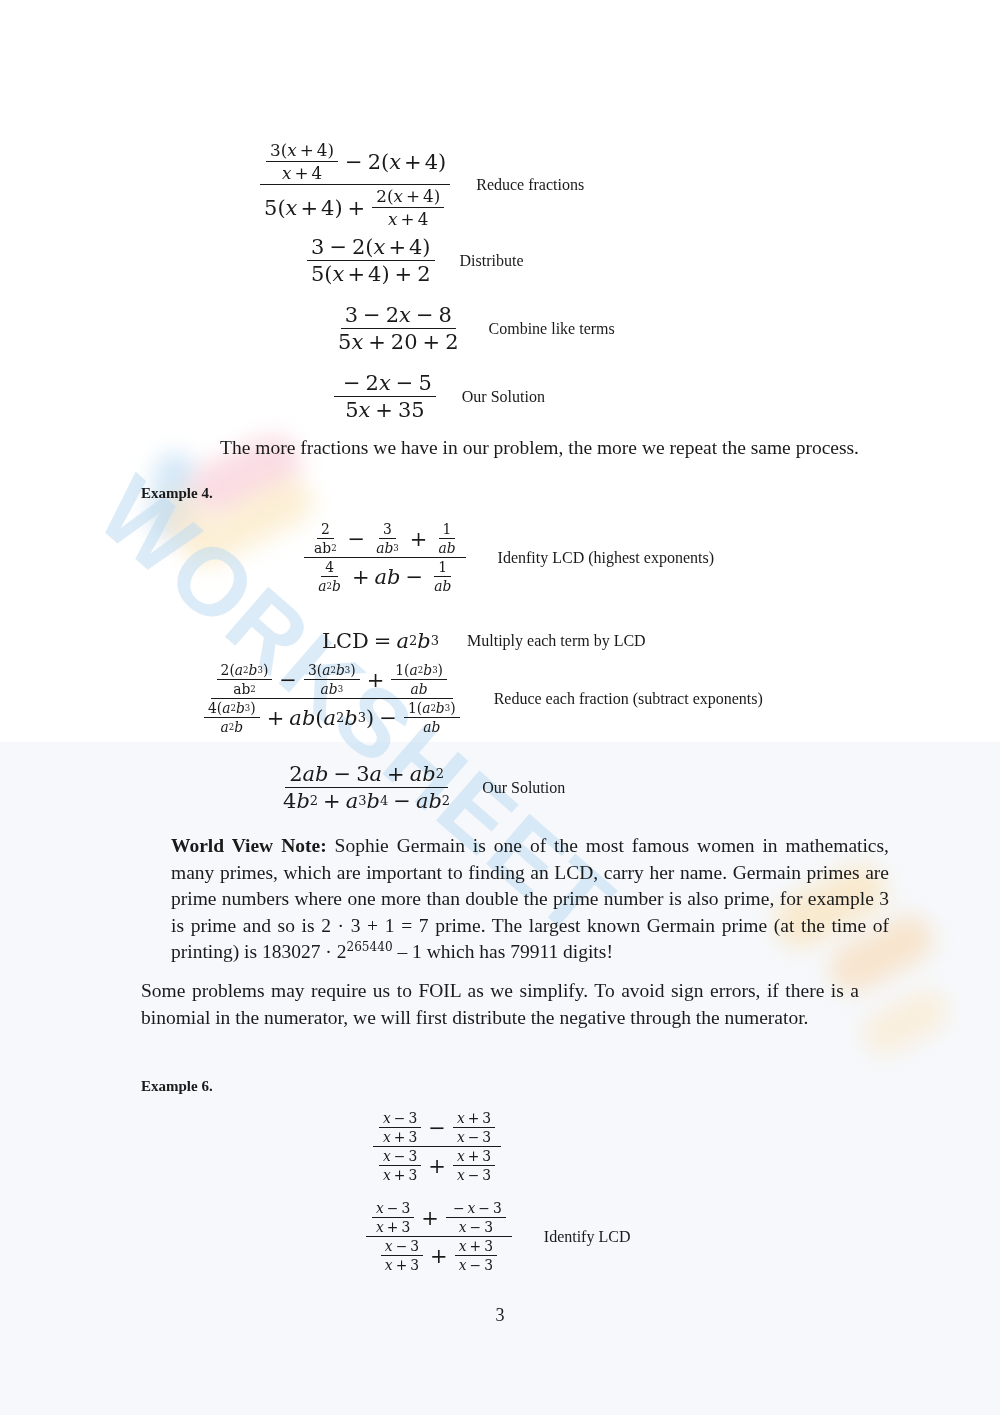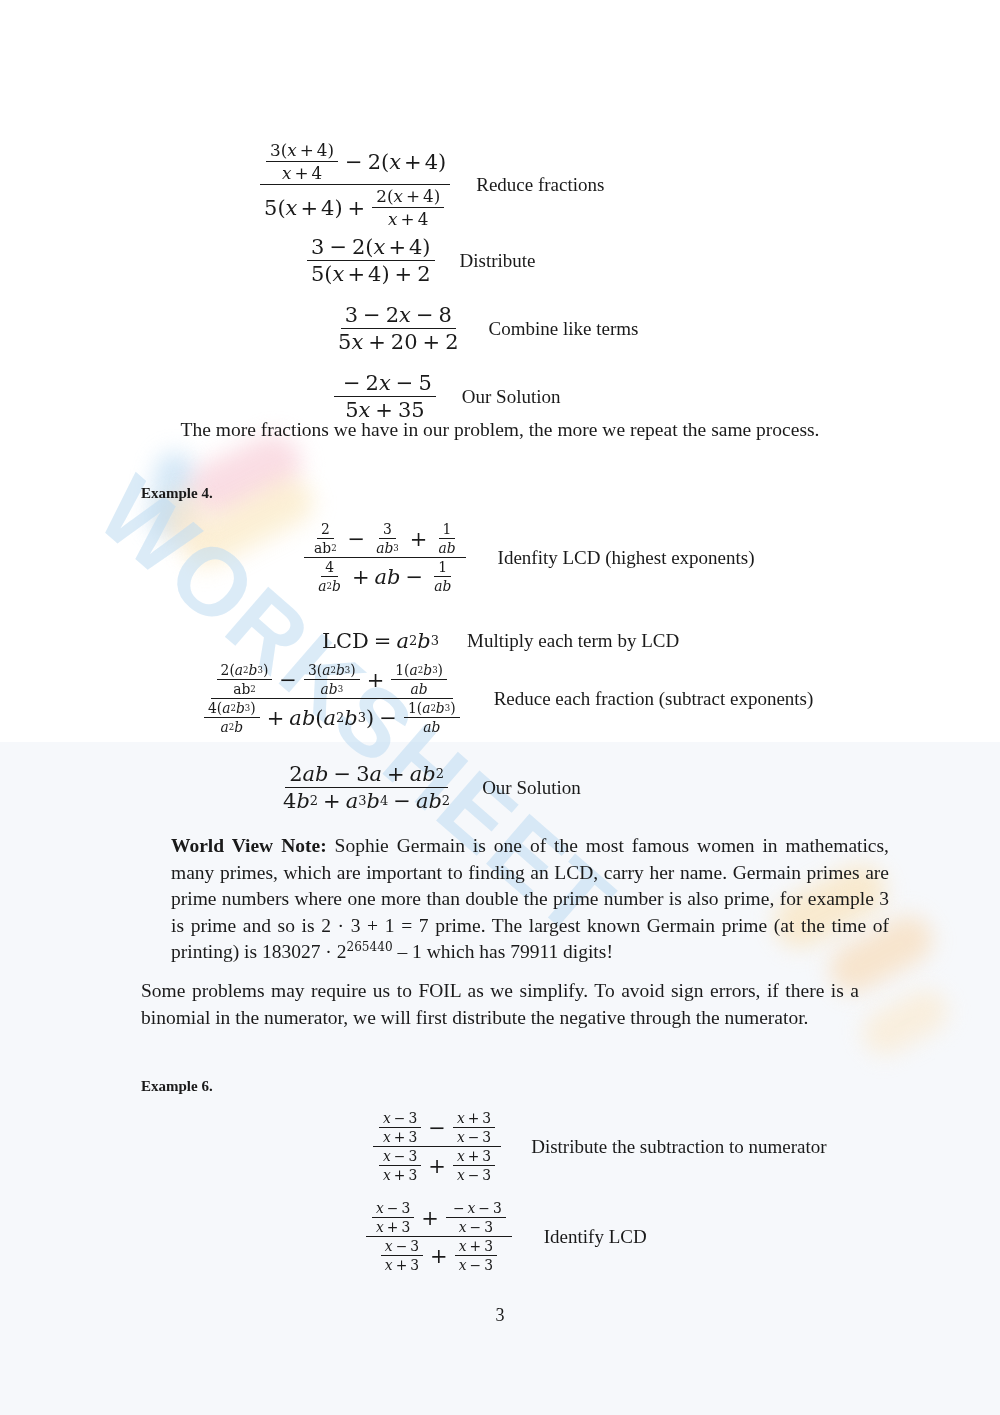--- a/index.html
+++ b/index.html
@@ -98,21 +98,21 @@
   }
   .step .math {
     display: inline-flex;
     align-items: center;
     justify-content: flex-end;
     font-family: "DejaVu Serif", "Liberation Serif", serif;
     font-size: 21px;
     white-space: nowrap;
   }
   .step .caption {
-    font-size: 19px;
+    font-size: 16px;
     white-space: nowrap;
     font-family: "Liberation Serif", serif;
   }
 
   
   .frac {
     display: inline-flex;
     flex-direction: column;
     align-items: center;
     vertical-align: middle;
@@ -279,21 +279,21 @@
             <span class="rm">5</span>
             <span class="var">x</span>
             <span class="op">+</span>
             <span class="rm">35</span>
           </span>
       </span>
     </div>
     <div class="caption" style="margin-left:24px;">Our Solution</div>
   </div>
 
-  <div class="prose" style="top:417px; text-align:center;">The more fractions we have in our problem, the more we repeat the same process.</div>
+  <div class="prose" style="top:435px; text-align:right;">The more fractions we have in our problem, the more we repeat the same process.</div>
 
   <div class="ex-head" style="top:485px;">Example 4.</div>
 
   <div class="step" style="left:302px; top:521px;">
     <div class="math">
       <span class="frac">
         <span class="num">
           <span class="frac s2">
             <span class="num">
                 <span class="rm">2</span>
@@ -551,21 +551,20 @@
               </span>
             <span class="den">
                 <span class="var">x</span>
                 <span class="op tight">−</span>
                 <span class="rm">3</span>
               </span>
           </span>
         </span>
       </span>
     </div>
-    <div class="caption" style="margin-left:28px;">Distribute the subtraction to numerator</div>
   </div>
 
   <div class="step" style="left:364px; top:1200px;">
     <div class="math">
       <span class="frac">
         <span class="num">
           <span class="frac s2">
             <span class="num">
                 <span class="var">x</span>
                 <span class="op tight">−</span>

